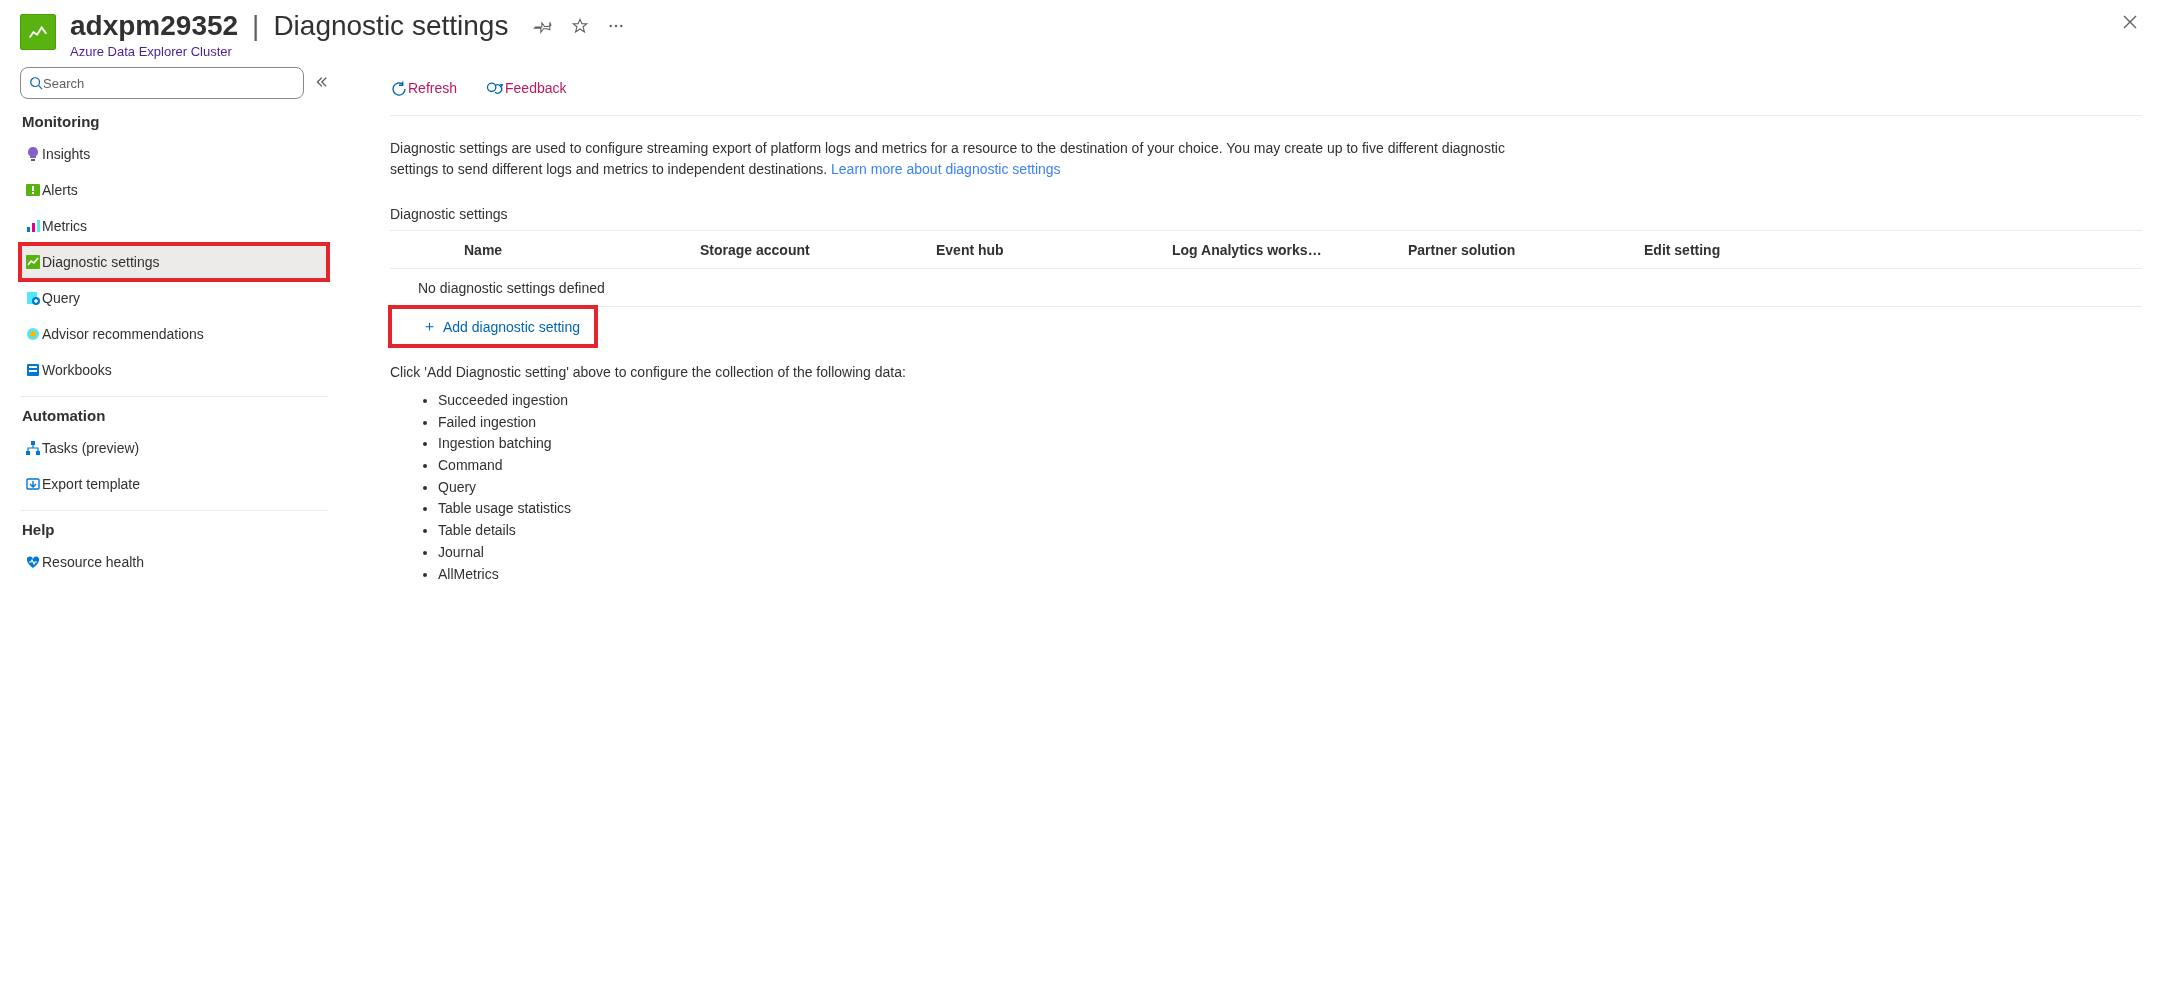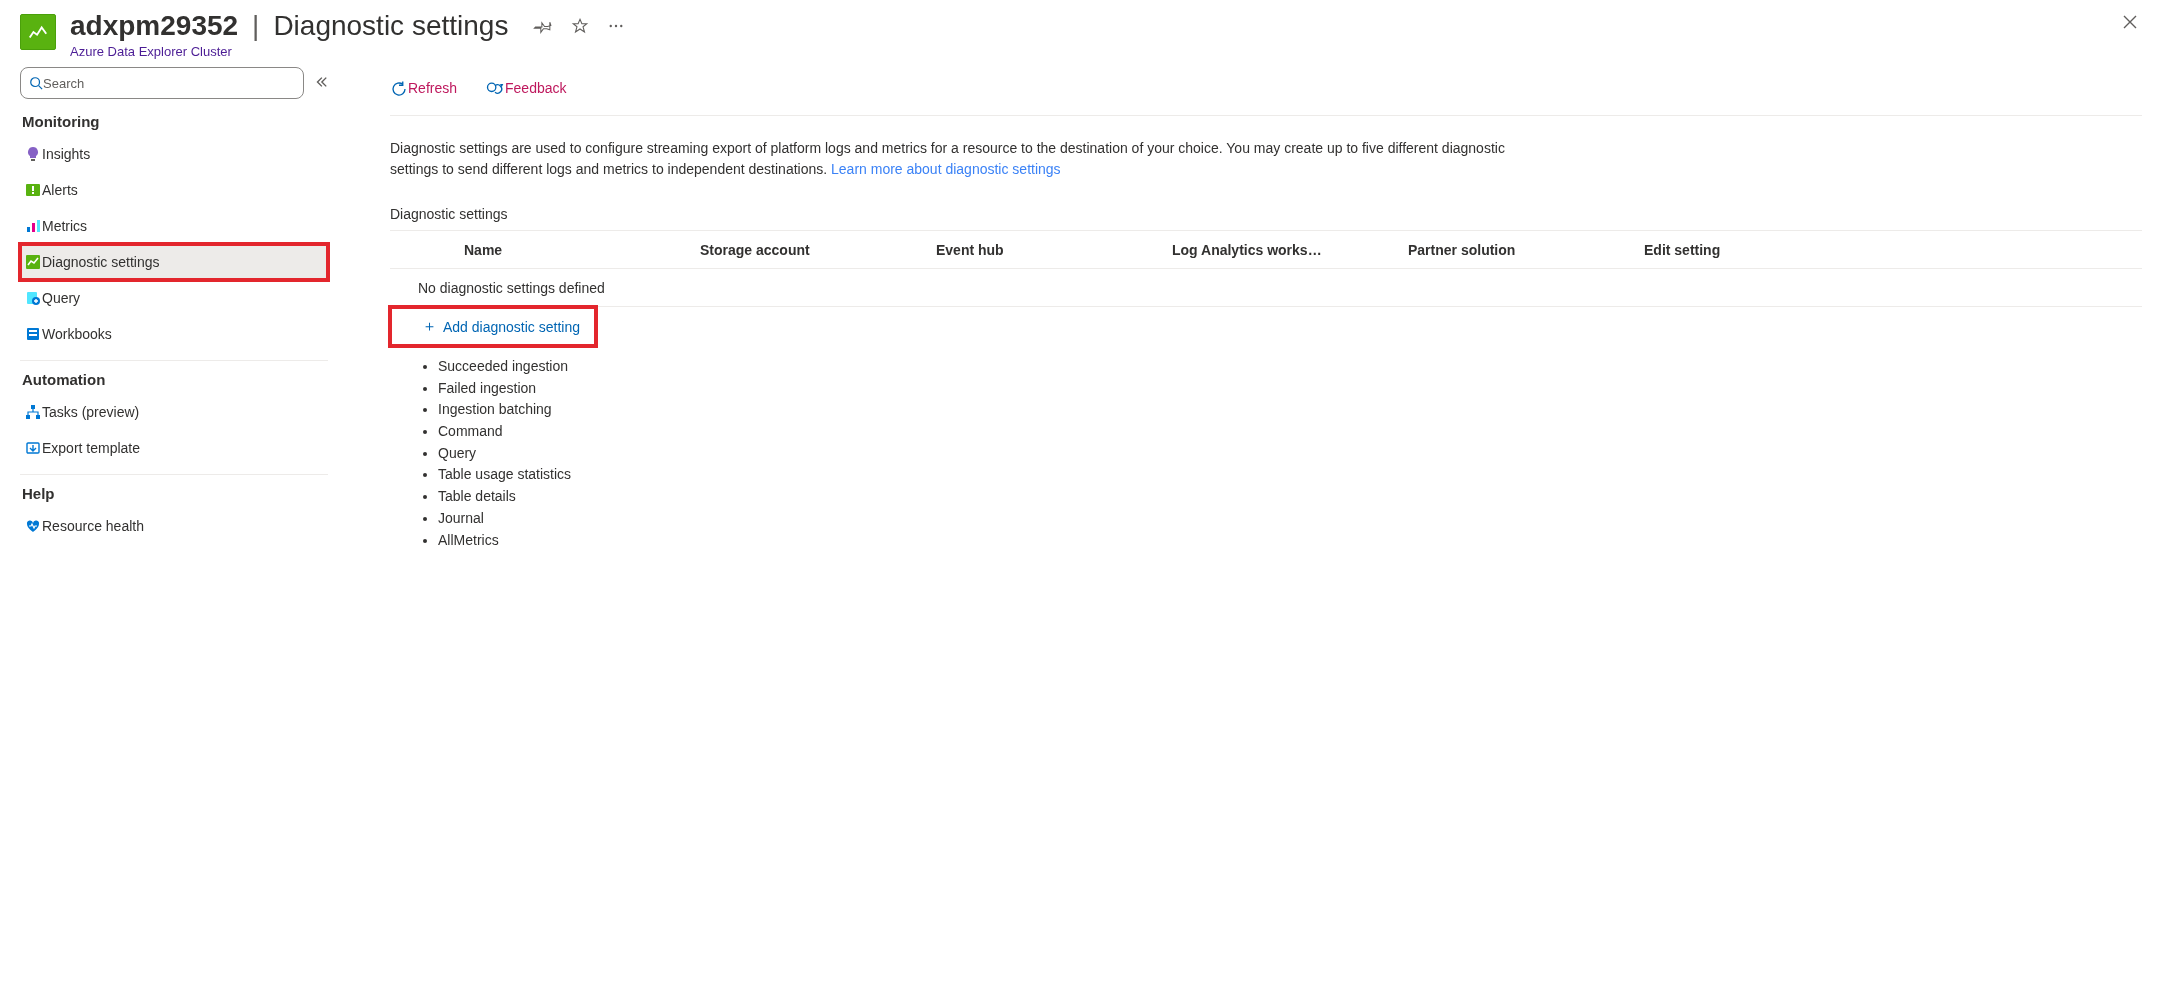--- a/index.html
+++ b/index.html
@@ -254,20 +254,29 @@
                 <rect x="2" y="2" width="10" height="12" rx="1" fill="#50e6ff"></rect>
                 <circle cx="11" cy="11" r="4" fill="#0078d4"></circle>
                 <path d="M9 11h4M11 9v4" stroke="#fff" stroke-width="1.4"></path>
               </svg>
             </span>
             <span>Query</span>
           </div>
           <div class="nav-item">
             <span class="nav-icon">
               <svg width="16" height="16" viewBox="0 0 16 16">
+                <circle cx="8" cy="8" r="6" fill="#50e6ff"></circle>
+                <circle cx="8" cy="8" r="3" fill="#ffb900"></circle>
+              </svg>
+            </span>
+            <span>Advisor recommendations</span>
+          </div>
+          <div class="nav-item">
+            <span class="nav-icon">
+              <svg width="16" height="16" viewBox="0 0 16 16">
                 <rect x="2" y="2" width="12" height="12" rx="1" fill="#0078d4"></rect>
                 <rect x="4" y="4" width="8" height="2" fill="#fff"></rect>
                 <rect x="4" y="8" width="8" height="2" fill="#fff"></rect>
               </svg>
             </span>
             <span>Workbooks</span>
           </div>
           <div class="nav-sep"></div>
           <div class="section-title">Automation</div>
           <div class="nav-item">
@@ -343,20 +352,21 @@
         <div class="trow">
           <span></span>
           <span class="empty-text">No diagnostic settings defined</span>
         </div>
         <div class="add-row highlighted">
           <span class="plus">＋</span>
           <span>Add diagnostic setting</span>
         </div>
       </div>
 
+      <p class="hint">Click 'Add Diagnostic setting' above to configure the collection of the following data:</p>
       <ul class="data-categories" id="categories-list">
           <li>Succeeded ingestion</li>
           <li>Failed ingestion</li>
           <li>Ingestion batching</li>
           <li>Command</li>
           <li>Query</li>
           <li>Table usage statistics</li>
           <li>Table details</li>
           <li>Journal</li>
           <li>AllMetrics</li>

